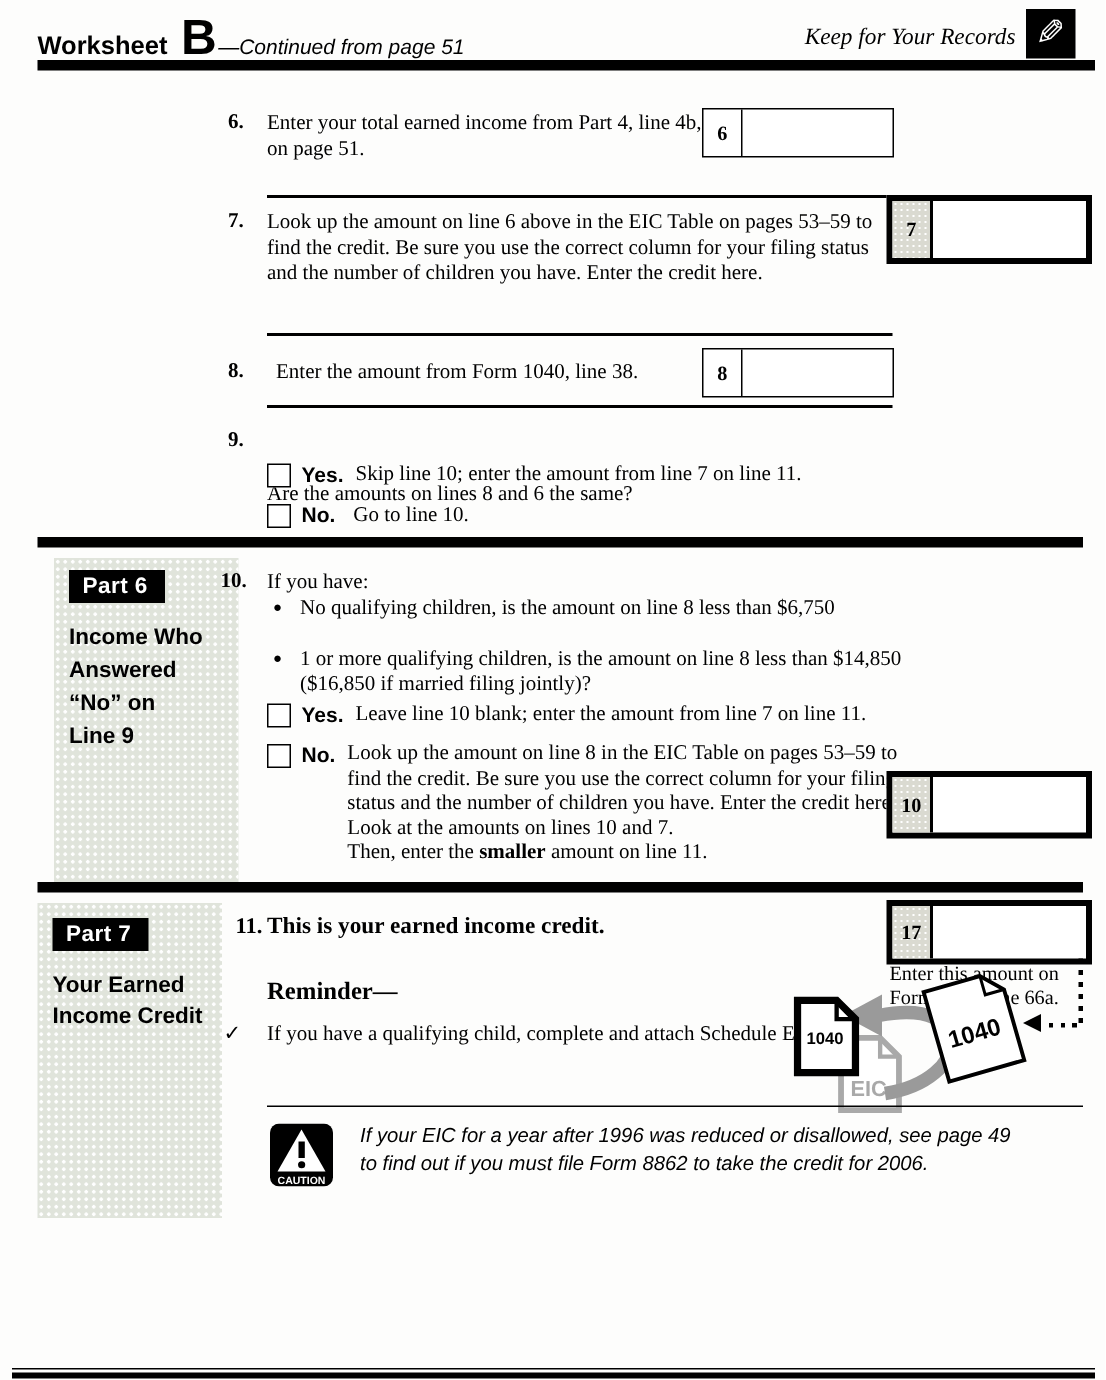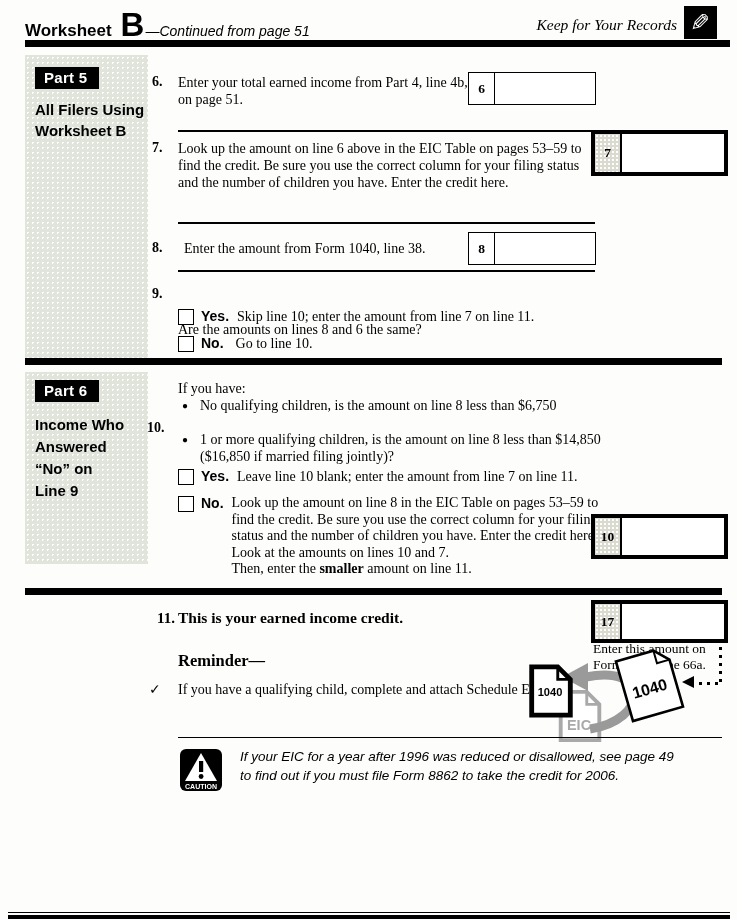--- a/index.html
+++ b/index.html
@@ -42,24 +42,20 @@
     <span class="sans" style="font-weight:bold;font-size:17px;">Worksheet</span>
     <span class="sans" style="font-weight:bold;font-size:33px;margin-left:9px;">B</span>
     <span class="sans" style="font-style:italic;font-size:14px;margin-left:1px;">—Continued from page 51</span>
   </div>
   <div class="abs serif" style="right:60px;top:16px;font-style:italic;font-size:15.5px;">Keep for Your Records</div>
   <div class="abs" style="left:684px;top:6px;width:33px;height:33px;background:#000;display:flex;align-items:center;justify-content:center;">
     <span style="color:#fff;font-size:24px;transform:scaleX(-1);line-height:1;">✎</span>
   </div>
   <div class="abs thickbar" style="left:25px;top:40px;width:705px;"></div>
 
-  <div class="abs stipple" style="left:25px;top:55px;width:123px;height:303px;">
-    <div class="abs partbox" style="left:10px;top:12px;">Part 5</div>
-    <div class="abs sidehead" style="left:10px;top:44px;width:110px;">All Filers Using Worksheet B</div>
-  </div>
 
   <div class="abs num" style="left:152px;top:74px;">6.</div>
   <div class="abs body" style="left:178px;top:74px;width:290px;">Enter your total earned income from Part 4, line 4b, on page 51.</div>
   <div class="abs abox thin" style="left:468px;top:72px;width:126px;height:31px;">
     <div class="abox-cell">6</div>
     <div class="abox-entry"></div>
   </div>
   <div class="abs rule" style="left:178px;top:130px;width:417px;"></div>
 
   <div class="abs num" style="left:152px;top:140px;">7.</div>
@@ -88,31 +84,31 @@
     <span class="body">Skip line 10; enter the amount from line 7 on line 11.</span>
   </div>
   <div class="abs ckrow" style="left:178px;top:335px;">
     <div class="ckbox"></div>
     <span class="cklabel">No.</span>
     <span class="body" style="margin-left:4px;">Go to line 10.</span>
   </div>
 
   <div class="abs thickbar" style="left:25px;top:358px;width:697px;"></div>
 
-  <div class="abs stipple" style="left:25px;top:372px;width:123px;height:192px;">
+  <div class="abs stipple" style="left:36px;top:372px;width:123px;height:216px;">
     <div class="abs partbox" style="left:10px;top:8px;">Part 6</div>
     <div class="abs sidehead" style="left:10px;top:42px;width:110px;line-height:22px;">
       <div>Income Who</div>
       <div>Answered</div>
       <div>“No” on</div>
       <div>Line 9</div>
     </div>
   </div>
 
-  <div class="abs num" style="left:147px;top:380px;margin-top:40px;">10.</div>
+  <div class="abs num" style="left:147px;top:380px;">10.</div>
   <div class="abs body" style="left:178px;top:380px;">If you have:</div>
 
   <div class="abs body" style="left:182px;top:397px;font-size:10px;">●</div>
   <div class="abs body" style="left:200px;top:397px;">No qualifying children, is the amount on line 8 less than $6,750</div>
 
   <div class="abs body" style="left:182px;top:431px;font-size:10px;">●</div>
   <div class="abs body" style="left:200px;top:431px;">1 or more qualifying children, is the amount on line 8 less than $14,850</div>
   <div class="abs body" style="left:200px;top:448px;">($16,850 if married filing jointly)?</div>
 
   <div class="abs ckrow" style="left:178px;top:468px;">
@@ -132,20 +128,27 @@
       </div>
     </div>
   </div>
   <div class="abs abox thick" style="left:591px;top:514px;width:129px;height:37px;">
     <div class="abox-cell cellstipple">10</div>
     <div class="abox-entry"></div>
   </div>
 
   <div class="abs thickbar" style="left:25px;top:588px;width:697px;"></div>
 
+  <div class="abs stipple" style="left:25px;top:602px;width:123px;height:210px;">
+    <div class="abs partbox" style="left:10px;top:10px;">Part 7</div>
+    <div class="abs sidehead" style="left:10px;top:44px;width:112px;line-height:21px;">
+      <div>Your Earned</div>
+      <div>Income Credit</div>
+    </div>
+  </div>
 
   <div class="abs num" style="left:157px;top:610px;font-size:15px;">11.</div>
   <div class="abs" style="left:178px;top:609px;font-weight:bold;font-size:15.5px;">This is your earned income credit.</div>
   <div class="abs abox thick" style="left:591px;top:600px;width:129px;height:35px;">
     <div class="abox-cell cellstipple">17</div>
     <div class="abox-entry"></div>
   </div>
   <div class="abs notesm" style="left:593px;top:641px;">
     <div>Enter this amount on</div>
     <div>Form 1040, line 66a.</div>

